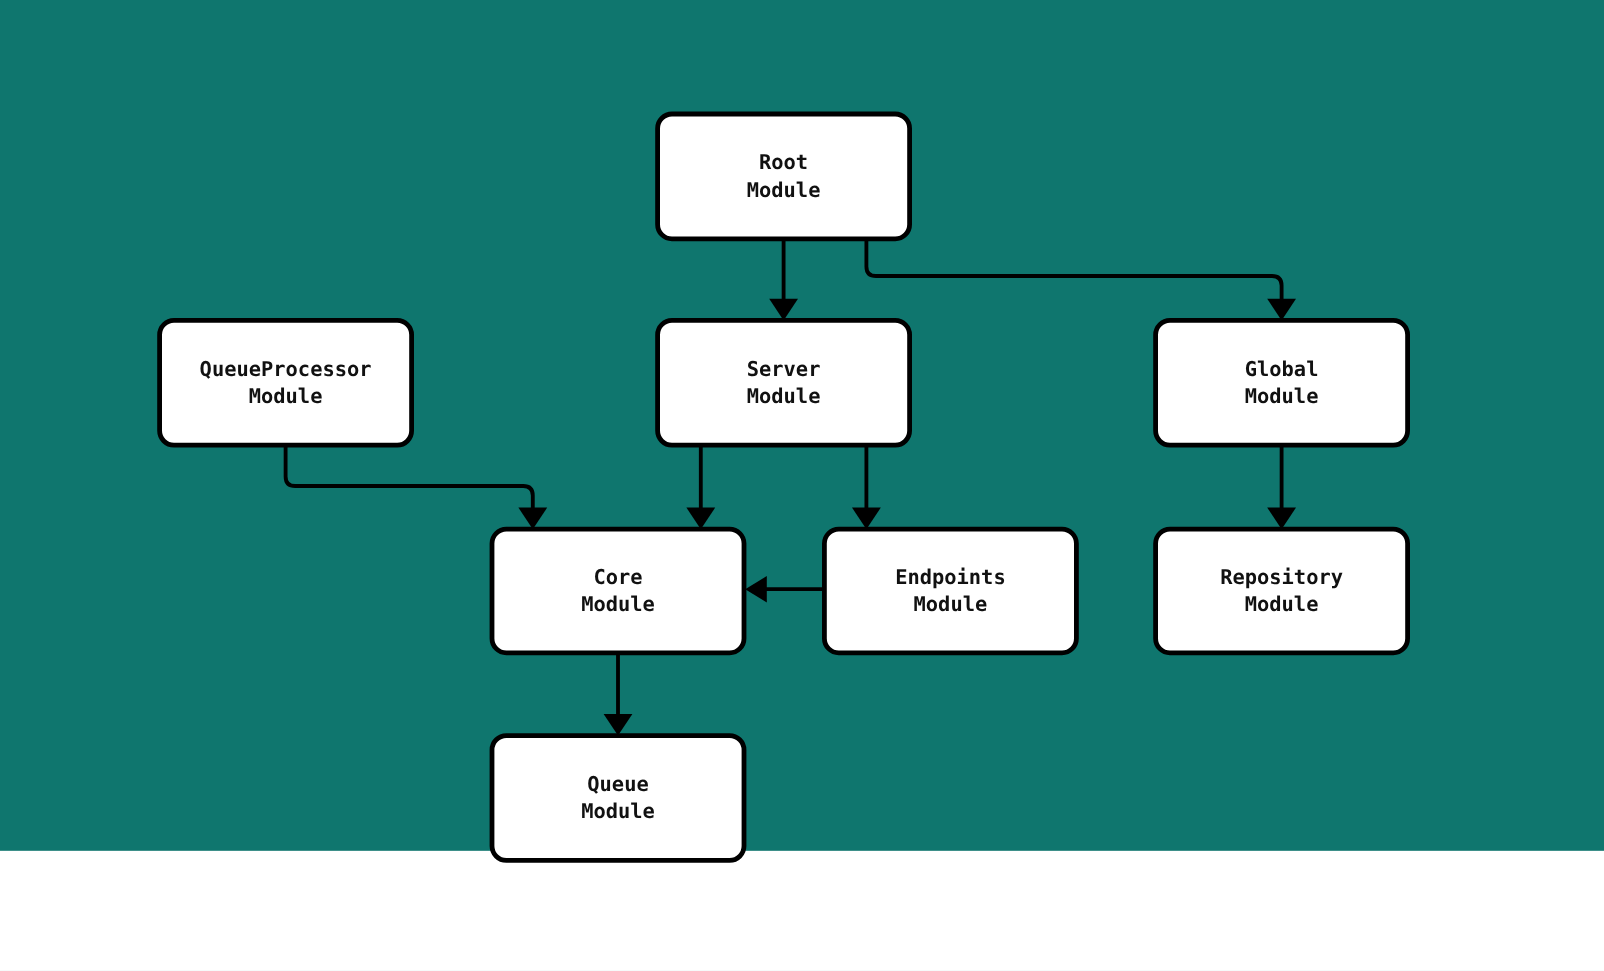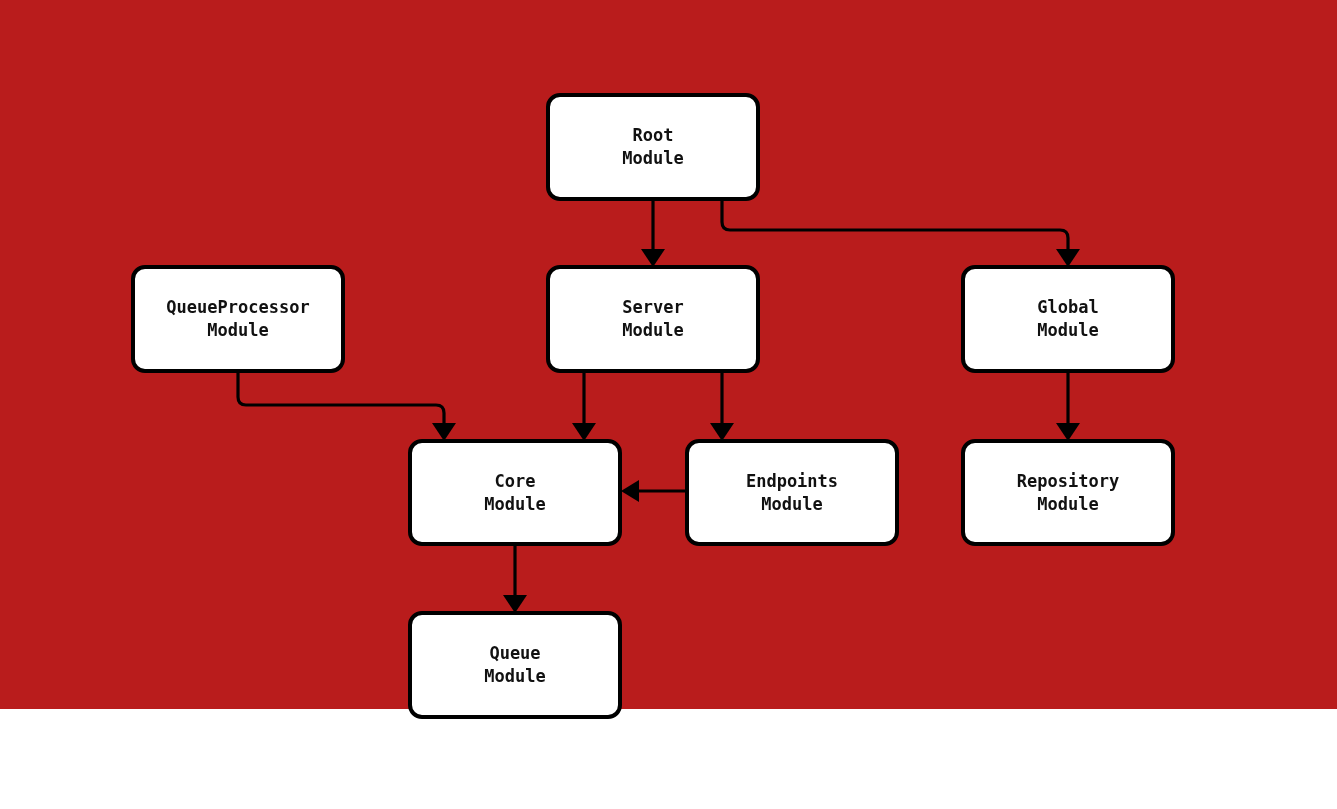--- a/index.html
+++ b/index.html
@@ -10,21 +10,21 @@
   body {
     width: 1337px;
     height: 809px;
     overflow: hidden;
     font-family: "DejaVu Sans Mono", monospace;
   }
   #diagram-root {
     position: relative;
     width: 1337px;
     height: 709px;
-    background: #b91c1c;
+    background: #0f766e;
   }
   #diagram-svg {
     position: absolute;
     top: 0;
     left: 0;
     width: 1337px;
     height: 809px;
     display: block;
   }
   .node-rect {

